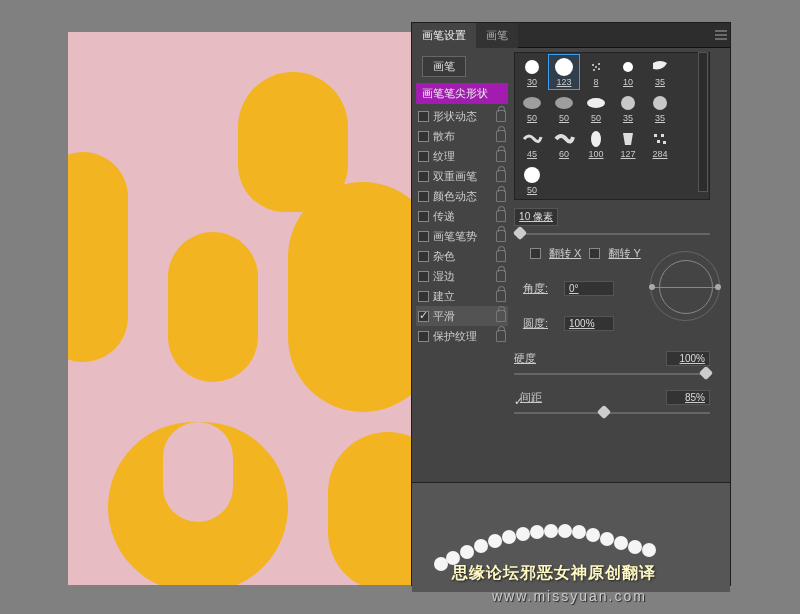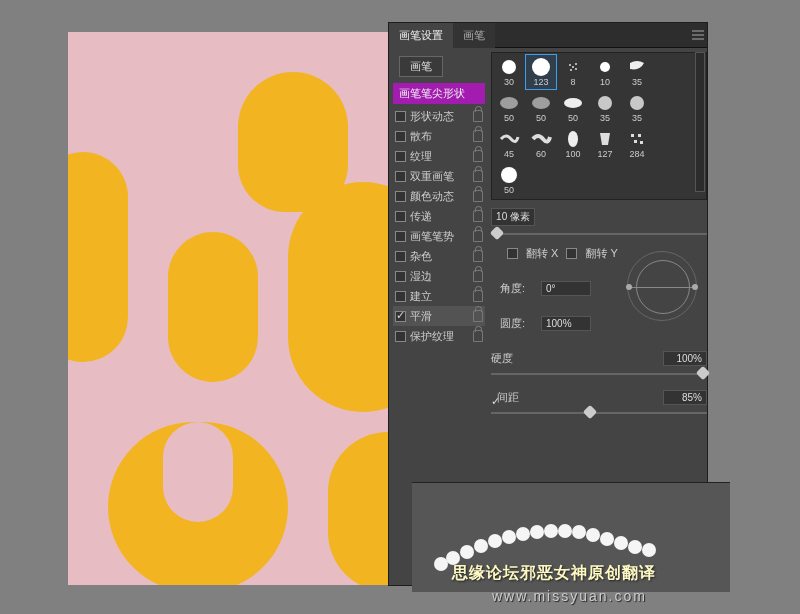--- a/index.html
+++ b/index.html
@@ -1,36 +1,36 @@
 <!DOCTYPE html>
 <html><head>
 <meta charset="utf-8">
 <style>
   * { box-sizing: border-box; margin: 0; padding: 0; }
   body { background: #808080; font-family: "Microsoft YaHei", sans-serif; font-size: 11px; color: #ccc; overflow: hidden; }
   .stage { position: relative; width: 800px; height: 614px; background: #808080; }
   .canvas { position: absolute; left: 68px; top: 32px; width: 343px; height: 553px; background: #e8bcc3; overflow: hidden; }
   .shape { position: absolute; background: #f3b421; }
-  .panel { position: absolute; left: 388px; top: 22px; width: 320px; height: 564px; background: #444; border: 1px solid #1d1d1d; }
+  .panel { position: absolute; left: 411px; top: 22px; width: 320px; height: 564px; background: #444; border: 1px solid #1d1d1d; }
   .tabs { display: flex; align-items: center; height: 25px; background: #2d2d2d; border-bottom: 1px solid #111; }
   .tab { padding: 5px 10px; color: #aaa; background: #333; }
   .tab.active { background: #444; color: #eee; }
   .tab-menu { margin-left: auto; width: 18px; height: 18px; display:flex; align-items:center; justify-content:center; }
   .panel-body { display: flex; }
   .left-col { width: 100px; padding: 6px 4px; }
   .btn-brush { border: 1px solid #666; background: #3a3a3a; padding: 2px 10px; margin: 2px 6px 6px 6px; display:inline-block; color:#ddd; }
   .tip-shape { background: #a21caf; padding: 3px 6px; margin-bottom: 2px; color:#eee; }
   .opt-row { display: flex; align-items: center; padding: 2px 2px; height: 20px; }
   .opt-row .cb { width: 11px; height: 11px; border: 1px solid #888; background: #333; margin-right: 4px; flex-shrink:0; position:relative; }
   .opt-row .cb.checked::after { content:"✓"; position:absolute; top:-3px; left:0; font-size:11px; color:#ddd; }
   .opt-row .lbl { flex: 1; color: #ccc; }
   .opt-row.sel { background: #535353; }
   .lock { width: 10px; height: 12px; border: 1px solid #777; border-radius: 2px 2px 0 0; position: relative; margin-left:2px; }
   .lock::before { content:""; position:absolute; top:-5px; left:1px; width:5px; height:5px; border:1px solid #777; border-bottom:none; border-radius: 4px 4px 0 0; }
-  .right-col { flex:1; padding: 4px 0 4px 2px; }
+  .right-col { flex:1; padding: 4px 20px 4px 2px; text-decoration: underline; }
   .brush-grid { display: grid; grid-template-columns: repeat(6, 30px); grid-auto-rows: 34px; gap: 2px; border:1px solid #222; background:#353535; padding:2px; position:relative; }
   .brush-cell { display:flex; flex-direction:column; align-items:center; justify-content:center; font-size:9px; color:#ccc; }
   .brush-cell .thumb { width:22px; height:20px; display:flex; align-items:center; justify-content:center; }
   .brush-cell.selected { outline: 1px solid #3a9ff0; background:#2a5a8a44; }
   .sec-row { display:flex; align-items:center; margin: 8px 0 2px 0; }
   .sec-label { flex:1; color:#ccc; }
   .val-input { background:#333; border:1px solid #555; color:#ddd; padding:1px 4px; font-size:10px; min-width:44px; text-align:right; }
   .slider { position:relative; height:12px; margin: 2px 0 6px 0; }
   .slider .track { position:absolute; top:5px; left:0; right:0; height:2px; background:#666; }
   .slider .knob { position:absolute; top:0; width:10px; height:10px; background:#ccc; border-radius:2px; transform:translateX(-50%) rotate(45deg); }

